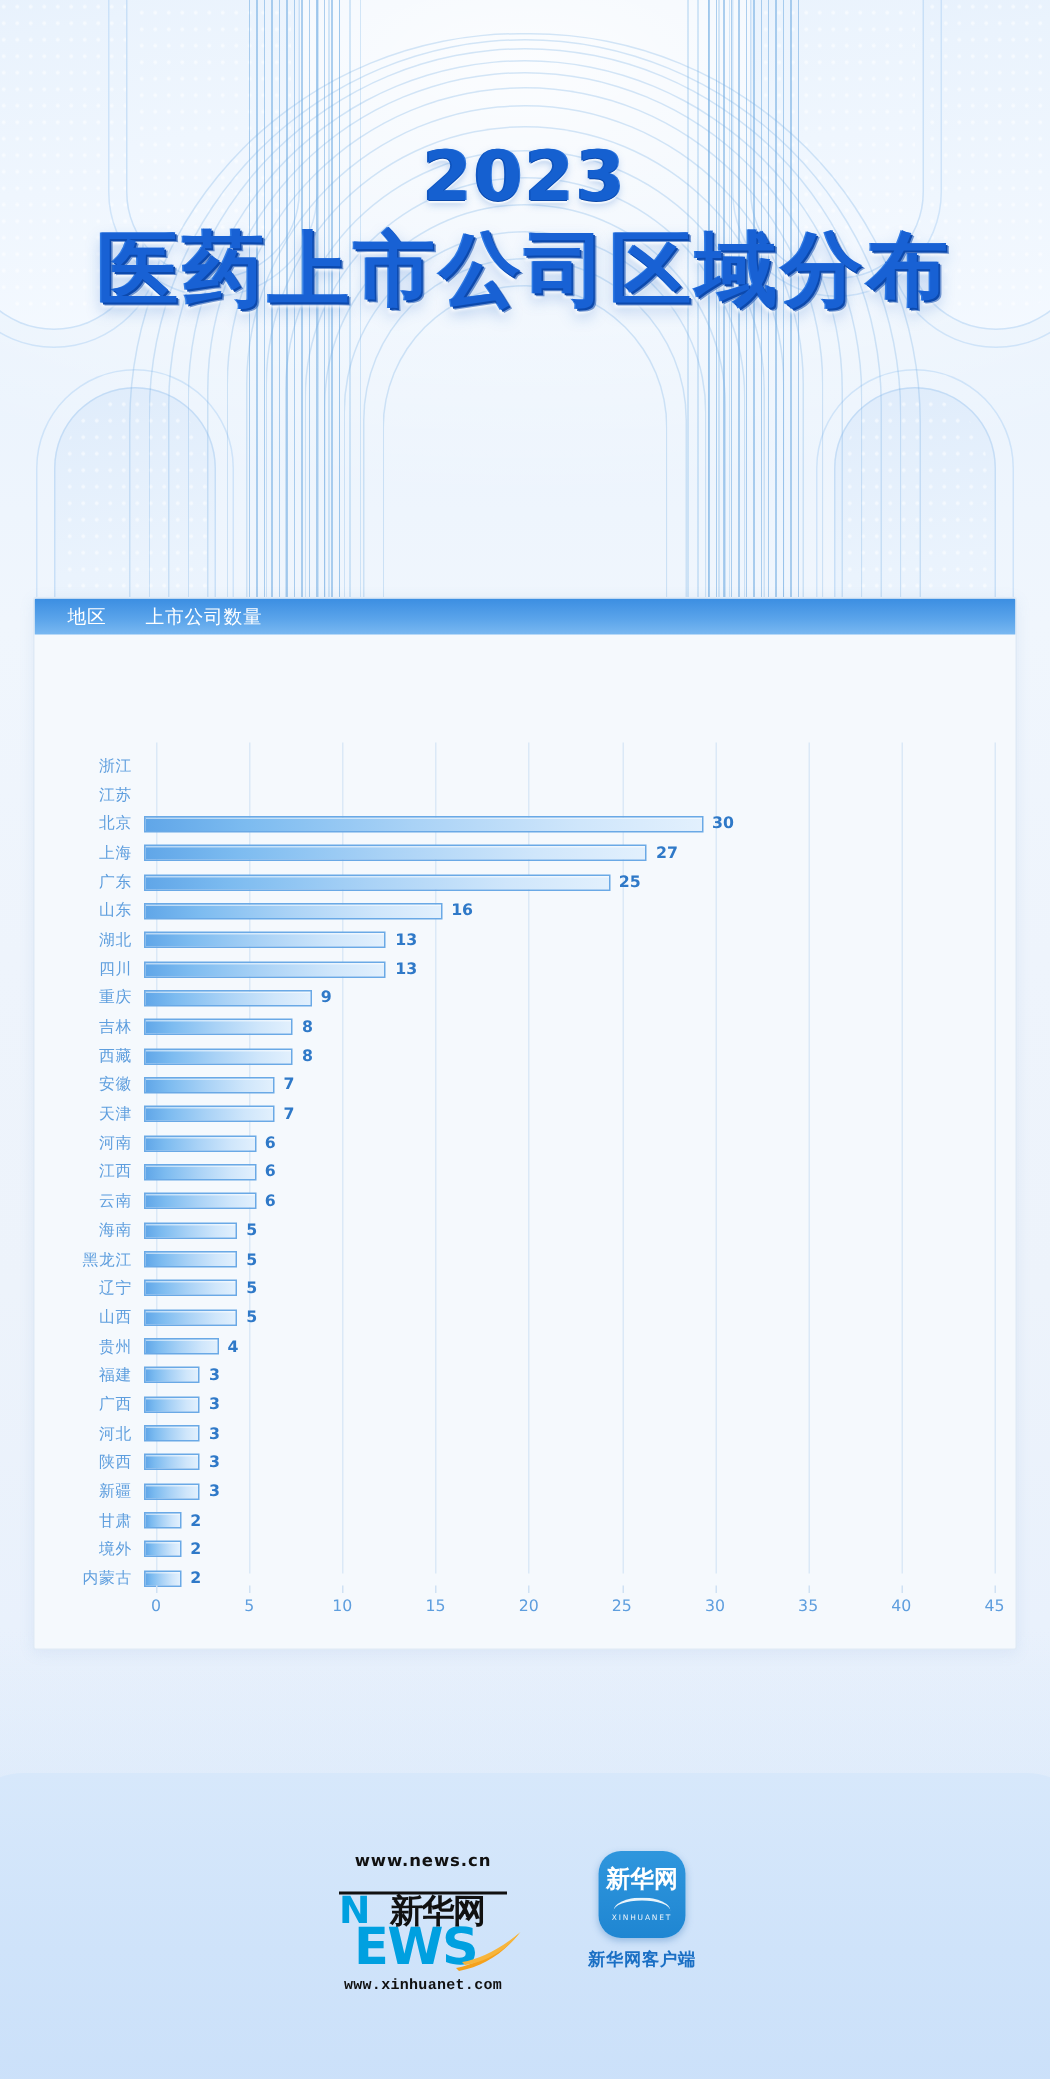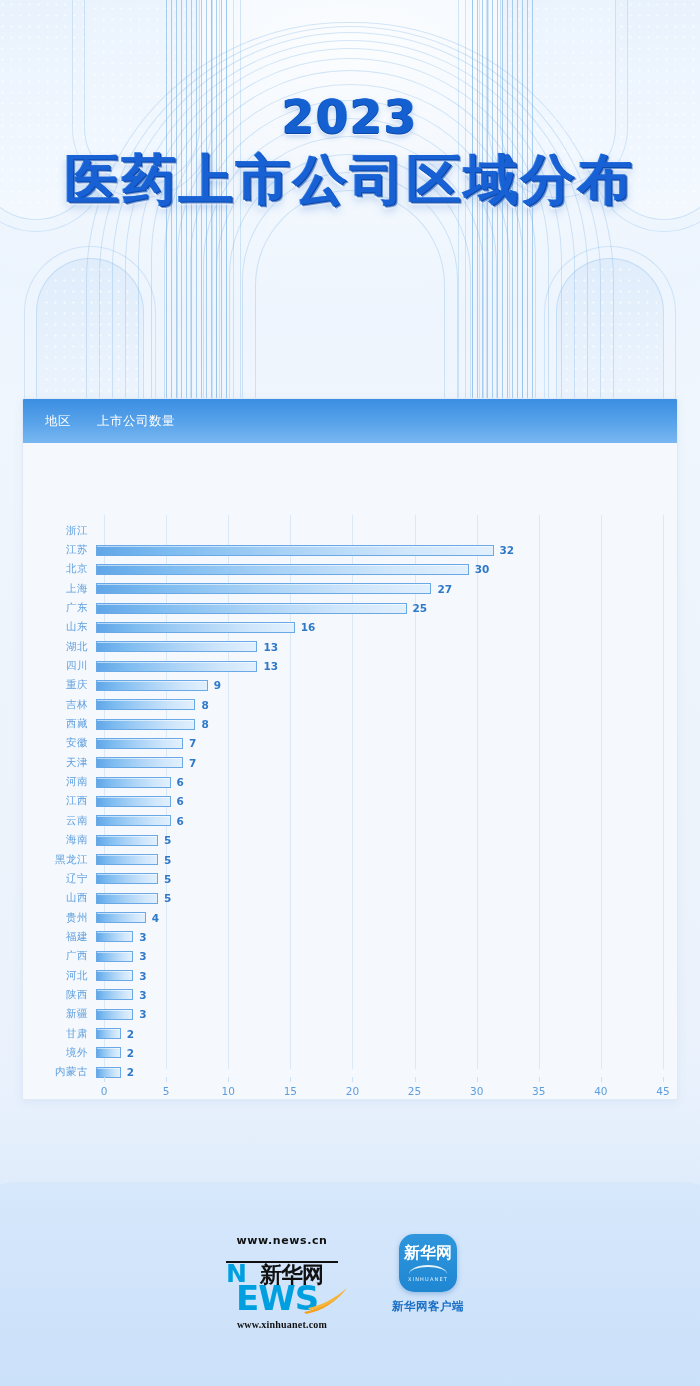--- a/index.html
+++ b/index.html
@@ -59,21 +59,21 @@
        1px 1px 0 #0c49ad, 2px 2px 0 rgba(12,73,173,.55),
        -1px 0 0 #2f7ae4, 0 3px 2px rgba(255,255,255,.8),
        0 5px 10px rgba(40,110,200,.35);
     white-space:nowrap;
   }
 
   
   .card{ position:absolute; left:22px; top:398px; width:656px; height:702px; z-index:6;
          background:#f5f9fd; border:1px solid #dfeaf6; border-radius:2px;
          box-shadow:0 2px 10px rgba(90,140,200,.10); overflow:hidden; }
-  .card-head{ height:44px; display:flex; align-items:center; gap:26px; padding:0 22px;
+  .card-head{ height:24px; display:flex; align-items:center; gap:26px; padding:0 22px;
          background:linear-gradient(180deg,#3b8ee2 0%,#59a3ea 55%,#79b8f1 100%);
          color:#fff; font-size:12.5px; letter-spacing:.5px; }
 
   .plot{ position:relative; height:662px; }
 
   .grid{ position:absolute; left:81px; right:16px; top:72px; bottom:36px; }
   .gl{ position:absolute; top:0; bottom:0; width:1px; background:#dbe9f7; }
 
   .rows{ position:absolute; left:0; right:0; top:78px; }
   .row{ height:19.35px; display:flex; align-items:center; position:relative; }
@@ -101,21 +101,21 @@
   .xh-logo{ position:relative; width:112px; }
   .xh-url-top{ font-family:"DejaVu Sans", sans-serif; font-size:11px; font-weight:700;
       color:#111; letter-spacing:.6px; border-bottom:2px solid #111; padding-bottom:14px; text-align:center; }
   .xh-mid{ display:flex; align-items:flex-start; margin-top:1px; position:relative; height:54px; }
   .xh-news{ font-family:"DejaVu Sans", sans-serif; font-weight:700; color:#00a0e0;
       font-size:25px; line-height:.82; letter-spacing:-1px; }
   .xh-news .l2{ font-size:34px;margin-left:10px; }
   .xh-cn{ position:absolute; left:34px; top:0px; font-family:"DejaVu Sans", sans-serif;
       font-weight:700; font-size:22px; color:#111; letter-spacing:-1px; line-height:1; }
   .xh-swoosh{ position:absolute; right:-10px; bottom:4px; width:46px; height:26px; overflow:hidden; }
-  .xh-url-bot{ font-family:Liberation Serif, serif; font-size:10px; font-weight:700;
+  .xh-url-bot{ font-family:Liberation Mono, monospace; font-size:10px; font-weight:700;
       color:#111; letter-spacing:.2px; text-align:center; margin-top:1px; }
 
   .app{ width:92px; text-align:center; }
   .app-icon{ width:58px; height:58px; margin:0 auto; border-radius:15px;
       background:linear-gradient(180deg,#2f96dd 0%,#1f86d2 100%);
       display:flex; flex-direction:column; align-items:center; justify-content:center;
       box-shadow:0 2px 5px rgba(40,110,180,.35); position:relative; }
   .app-icon .zh{ color:#fff; font-size:16px; font-weight:700; letter-spacing:0px;
       font-family:"DejaVu Sans", sans-serif; line-height:1; }
   .app-icon .curve{ width:38px; height:9px; border-top:2px solid rgba(255,255,255,.9);
@@ -203,24 +203,20 @@
         <div class="gl" style="left: 434.778px;"></div>
         <div class="gl" style="left: 496.889px;"></div>
         <div class="gl" style="left: 559px;"></div>
       </div>
     <div class="rows" id="rows">
         <div class="row">
           <div class="rlabel">浙江</div>
         </div>
         <div class="row">
           <div class="rlabel">江苏</div>
-          <div class="bar-wrap">
-            <div class="bar" style="width: 397.511px;"></div>
-            <div class="bval" style="left: 403.511px;">32</div>
-          </div>
         </div>
         <div class="row">
           <div class="rlabel">北京</div>
           <div class="bar-wrap">
             <div class="bar" style="width: 372.667px;"></div>
             <div class="bval" style="left: 378.667px;">30</div>
           </div>
         </div>
         <div class="row">
           <div class="rlabel">上海</div>

